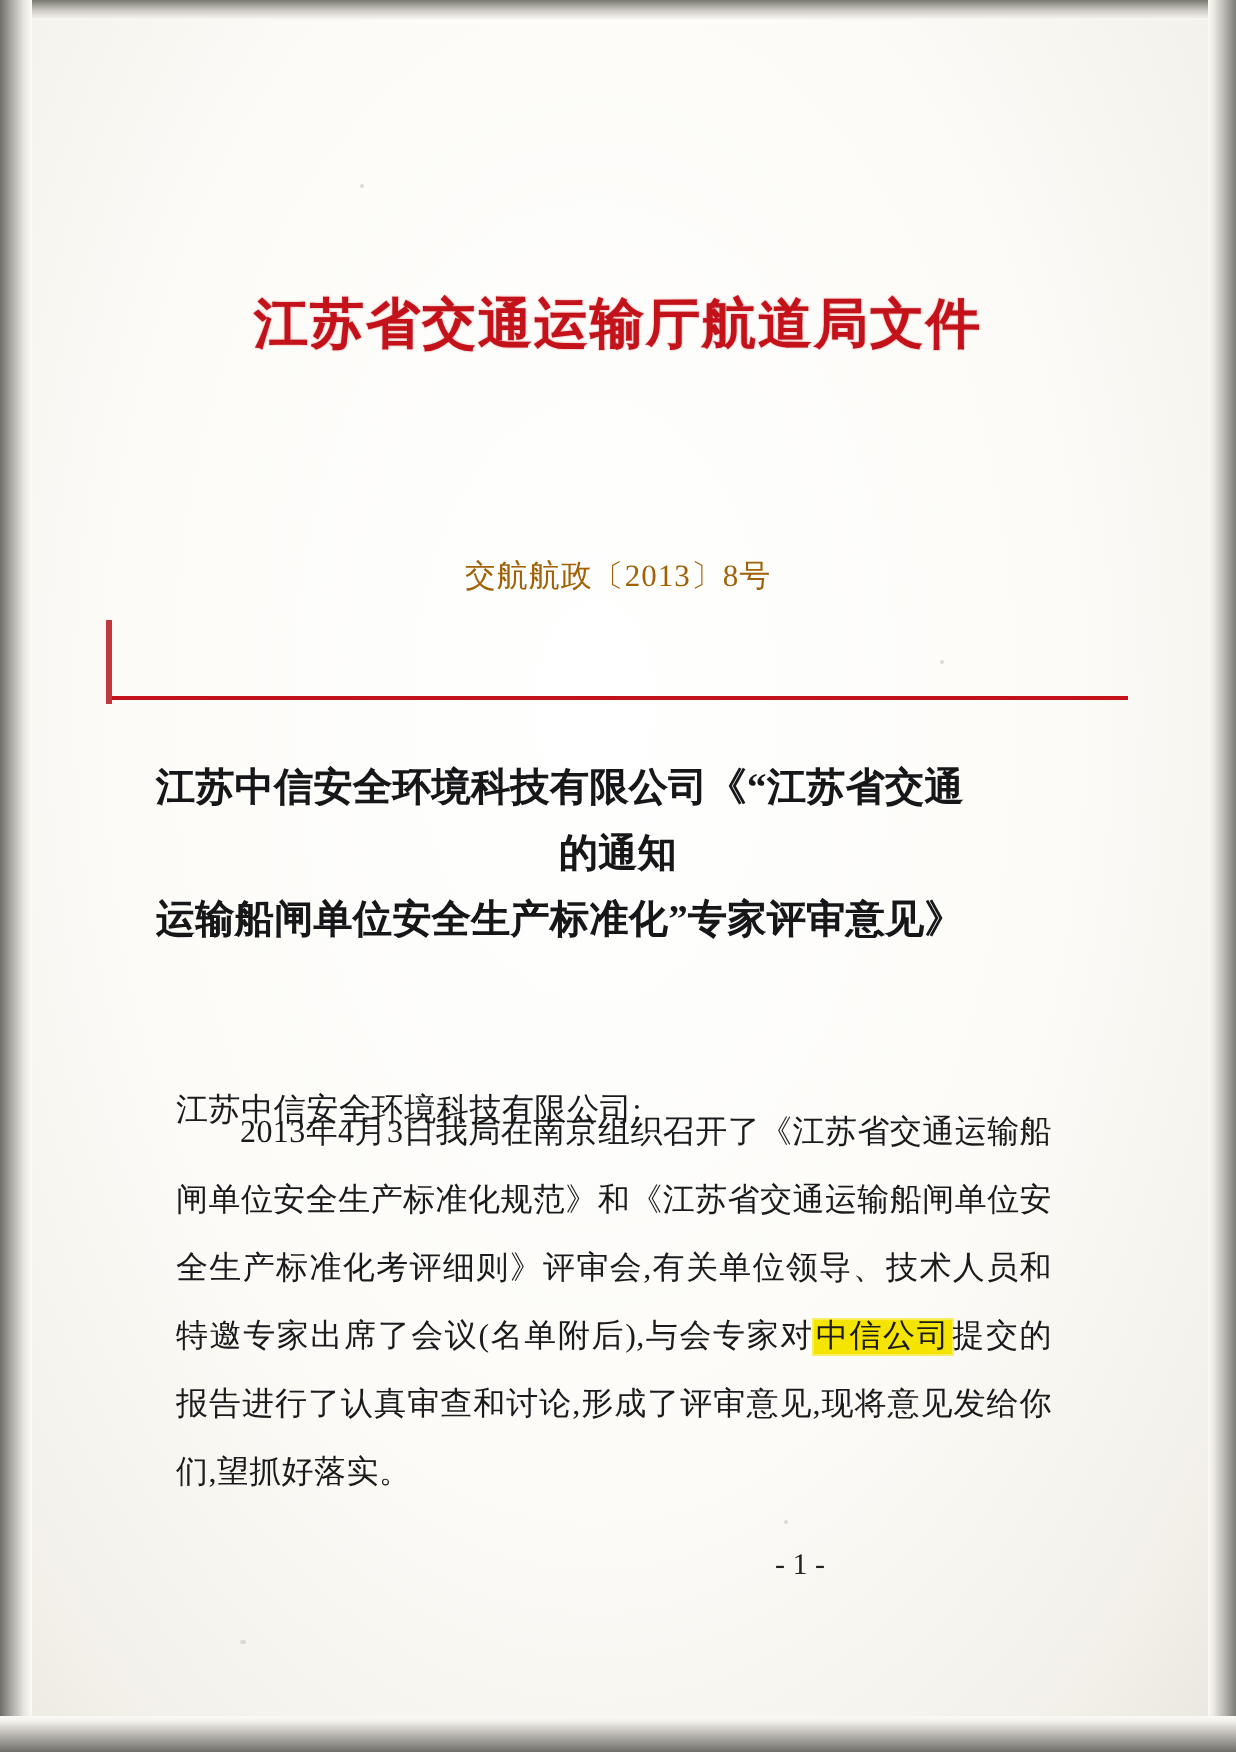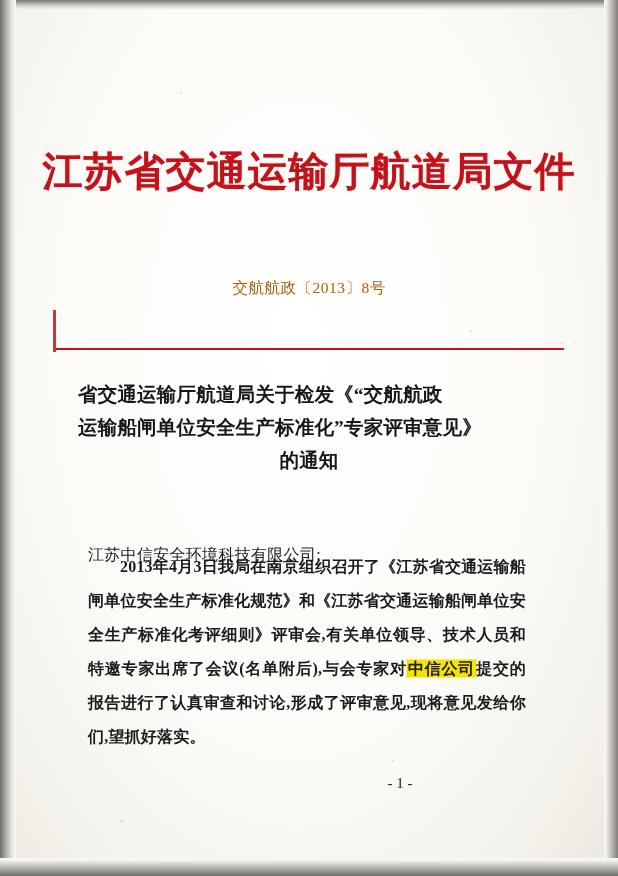--- a/index.html
+++ b/index.html
@@ -56,21 +56,21 @@
   
   .masthead {
     position: absolute;
     left: 0;
     top: 144px;
     width: 618px;
     text-align: center;
     color: #c3121a;
     font-family: "Liberation Serif", serif;
     font-weight: bold;
-    font-size: 40px;
+    font-size: 27px;
     letter-spacing: 1px;
     white-space: nowrap;
     text-shadow: 0 0 1px rgba(195,18,26,0.55);
   }
   .doc-number {
     position: absolute;
     left: 0;
     top: 278px;
     width: 618px;
     text-align: center;
@@ -130,21 +130,20 @@
   .body-text {
     position: absolute;
     left: 88px;
     top: 550px;
     width: 438px;
     font-size: 16px;
     line-height: 34px;
     color: #1b1b1d;
     letter-spacing: 0.2px;
     text-align: justify;
-    font-weight: bold;
   }
   .body-text p {
     margin: 0;
   }
   .indent {
     text-indent: 32px;
   }
   .hl {
     background: #f5e400;
     padding: 0 1px;
@@ -182,23 +181,23 @@
   <div class="content">
 
     <div class="masthead">江苏省交通运输厅航道局文件</div>
 
     <div class="doc-number">交航航政〔2013〕8号</div>
 
     <div class="seal-mark"></div>
     <div class="red-rule"></div>
 
     <div class="title">
-      <span class="ln ln1">省交通运输厅航道局关于检发《“交航航政</span>
+      <span class="ln ln1">江苏中信安全环境科技有限公司《“江苏省交通</span>
+      <span class="ln ln3">的通知</span>
       <span class="ln ln2">运输船闸单位安全生产标准化”专家评审意见》</span>
-      <span class="ln ln3">的通知</span>
     </div>
 
     <div class="addressee">江苏中信安全环境科技有限公司:</div>
 
     <div class="body-text">
       <p class="indent"><span>2013年4月3日我局在南京组织召开了《江苏省交通运输船闸单位安全生产标准化规范》和《江苏省交通运输船闸单位安全生产标准化考评细则》评审会,有关单位领导、技术人员和特邀专家出席了会议(名单附后),与会专家对</span><span class="hl">中信公司</span><span>提交的报告进行了认真审查和讨论,形成了评审意见,现将意见发给你们,望抓好落实。</span></p>
     </div>
 
     <div class="page-number">- 1 -</div>
 

